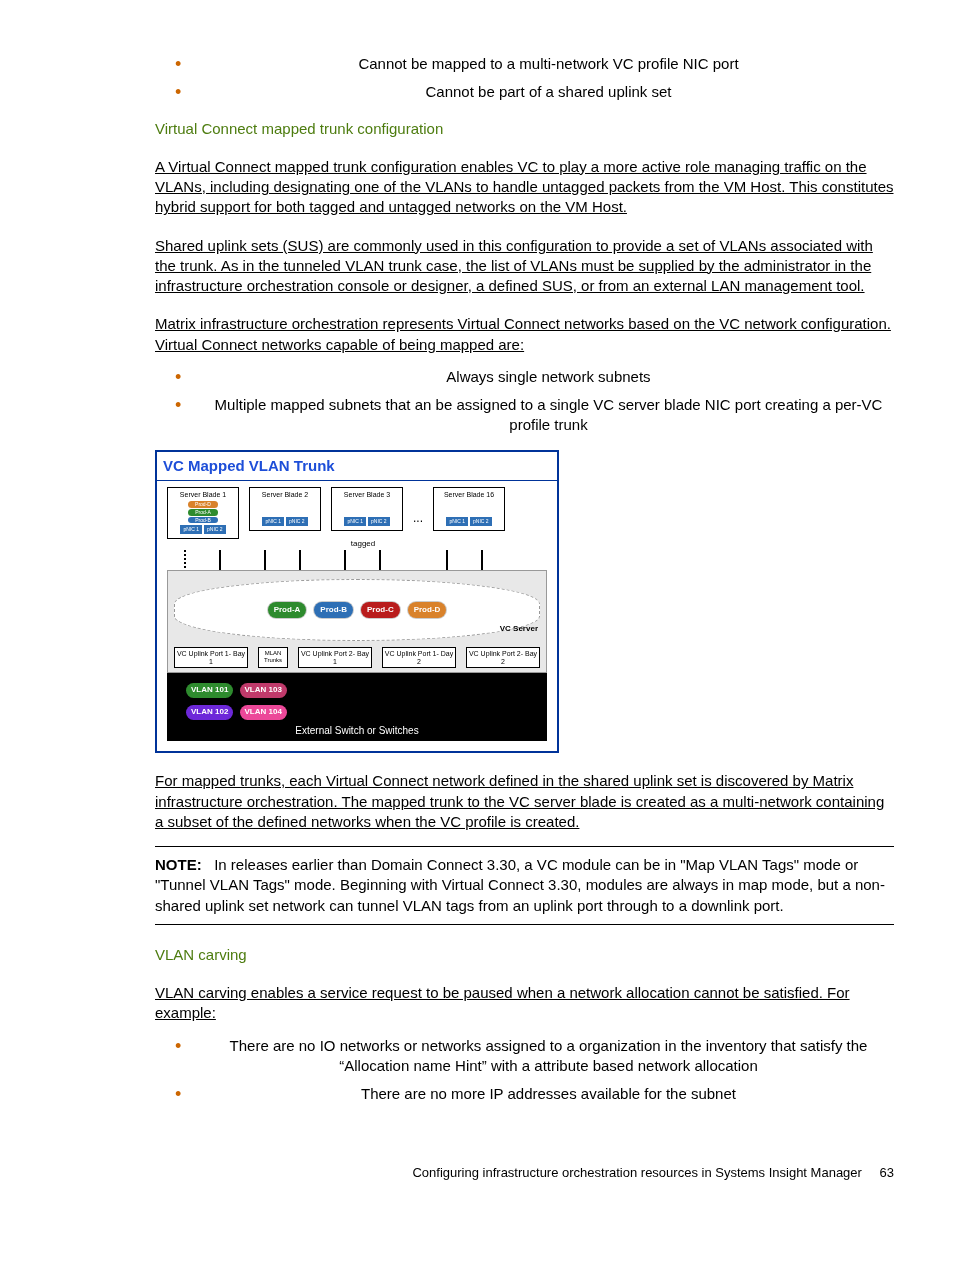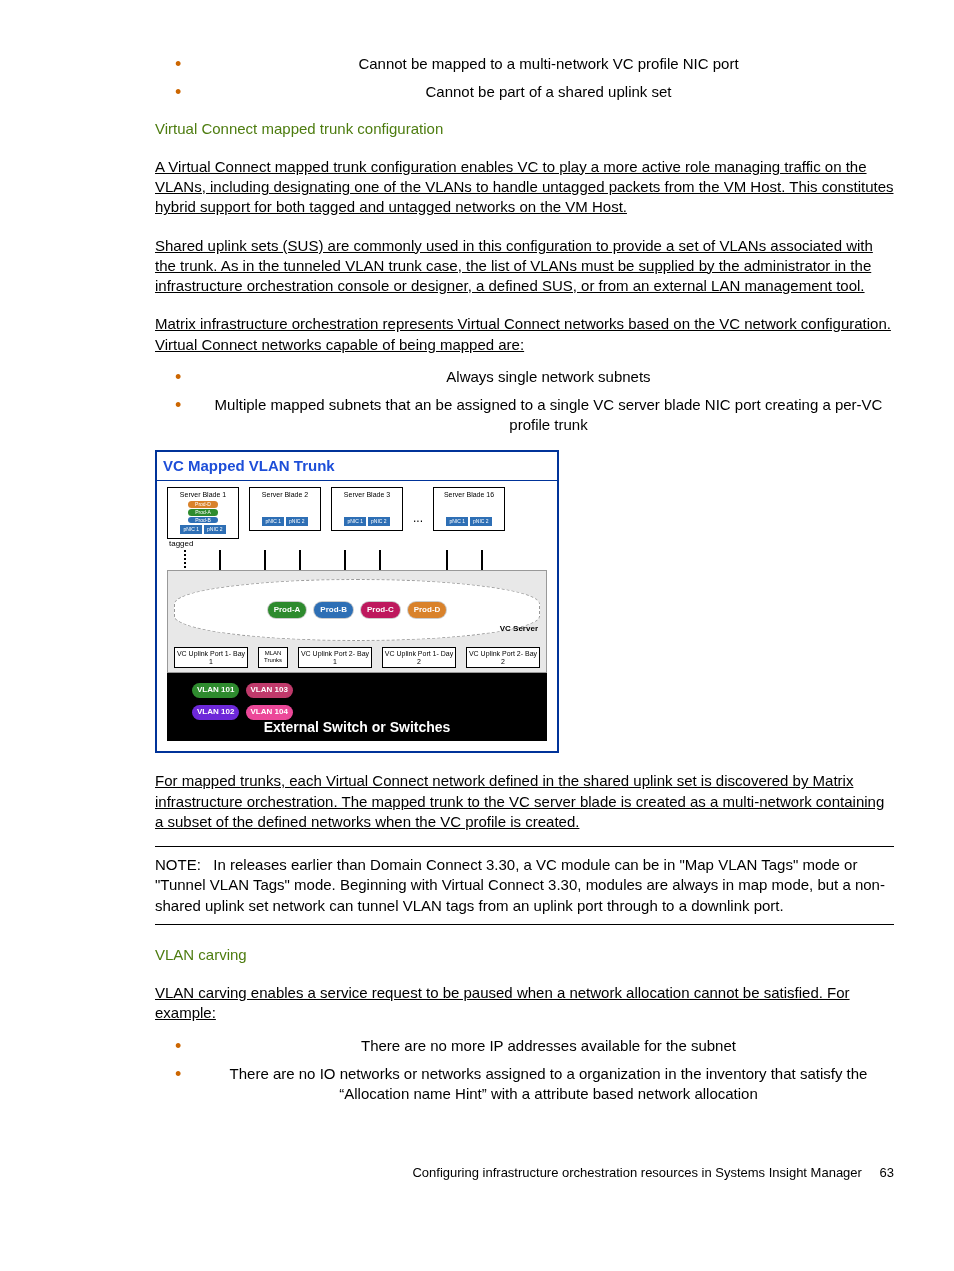--- a/index.html
+++ b/index.html
@@ -41,21 +41,21 @@
     margin: 18px 0 12px 0;
     text-decoration: underline;
   }
   .note-box {
     border-top: 1px solid #000;
     border-bottom: 1px solid #000;
     padding: 8px 0;
     margin: 14px 0 20px 0;
   }
   .note-label {
-    font-weight: normal;
+    font-weight: bold;
     text-align: center;
   }
   .footer {
     text-align: right;
     font-size: 13px;
     margin-top: 60px;
   }
   .page-num {
     margin-left: 14px;
   }
@@ -124,20 +124,21 @@
     padding: 1px 3px;
   }
   .dots {
     font-size: 12px;
     align-self: center;
     padding-top: 10px;
   }
   .tagged-label {
     font-size: 8px;
     padding-left: 12px;
+    text-align: center;
   }
   .leg-area {
     display: flex;
     padding: 0 10px;
     gap: 10px;
   }
   .legs {
     width: 70px;
     display: flex;
     justify-content: space-around;
@@ -172,21 +173,21 @@
   .cloudlet {
     border-radius: 10px;
     color: #fff;
     font-size: 8px;
     font-weight: bold;
     padding: 3px 6px;
     box-shadow: 0 0 0 1px rgba(0,0,0,0.2);
   }
   .prodA { background: #2e8b2e; }
   .prodB { background: #2e6fb5; }
-  .prodC { background: #be185d; }
+  .prodC { background: #b91c1c; }
   .prodD { background: #d9822b; }
   .vc-domain-label {
     position: absolute;
     right: 8px;
     bottom: 38px;
     font-size: 8px;
     font-weight: bold;
   }
   .uplink-row {
     display: flex;
@@ -215,43 +216,43 @@
     background: #000;
     color: #fff;
     margin: 0 10px 10px 10px;
     padding: 6px;
     position: relative;
     height: 56px;
   }
   .vlan-tags {
     position: absolute;
     top: 4px;
-    left: 24px;
+    left: 18px;
     text-align: right;
   }
   .vlan-tag {
     border-radius: 8px;
     font-size: 8px;
     font-weight: bold;
     padding: 2px 5px;
     display: inline-block;
     margin: 1px;
     color: #fff;
   }
   .v101 { background: #2e8b2e; }
   .v102 { background: #6d28d9; }
   .v103 { background: #c03a6b; }
   .v104 { background: #ec4899; }
   .switch-label {
     position: absolute;
     bottom: 4px;
     width: 100%;
     text-align: center;
-    font-size: 14px;
-    font-weight: bold;
+    font-size: 10px;
+    font-weight: normal;
     left: 0;
   }
 </style>
 </head>
 <body>
 
 <ul>
   <li>Cannot be mapped to a multi-network VC profile NIC port</li>
   <li>Cannot be part of a shared uplink set</li>
 </ul>
@@ -374,20 +375,20 @@
 <p>For mapped trunks, each Virtual Connect network defined in the shared uplink set is discovered by Matrix infrastructure orchestration. The mapped trunk to the VC server blade is created as a multi-network containing a subset of the defined networks when the VC profile is created.</p>
 
 <div class="note-box">
   <span class="note-label">NOTE:</span>&nbsp;&nbsp;&nbsp;<span>In releases earlier than Domain Connect 3.30, a VC module can be in "Map VLAN Tags" mode or "Tunnel VLAN Tags" mode. Beginning with Virtual Connect 3.30, modules are always in map mode, but a non-shared uplink set network can tunnel VLAN tags from an uplink port through to a downlink port.</span>
 </div>
 
 <div class="section-heading">VLAN carving</div>
 <p>VLAN carving enables a service request to be paused when a network allocation cannot be satisfied. For example:</p>
 
 <ul>
+  <li>There are no IO networks or networks assigned to a organization in the inventory that satisfy the “Allocation name Hint” with a attribute based network allocation</li>
   <li>There are no more IP addresses available for the subnet</li>
-  <li>There are no IO networks or networks assigned to a organization in the inventory that satisfy the “Allocation name Hint” with a attribute based network allocation</li>
 </ul>
 
 <div class="footer">
   <span>Configuring infrastructure orchestration resources in Systems Insight Manager</span>
   <span class="page-num">63</span>
 </div>
 
 </body></html>

